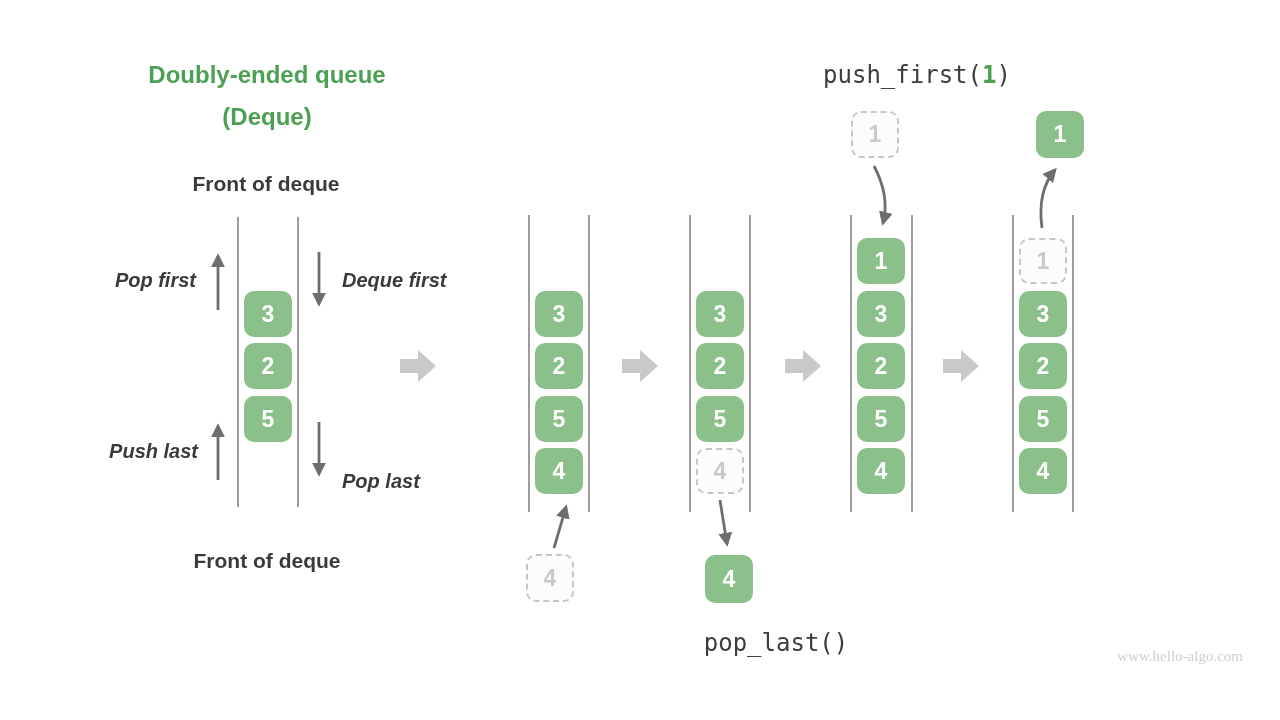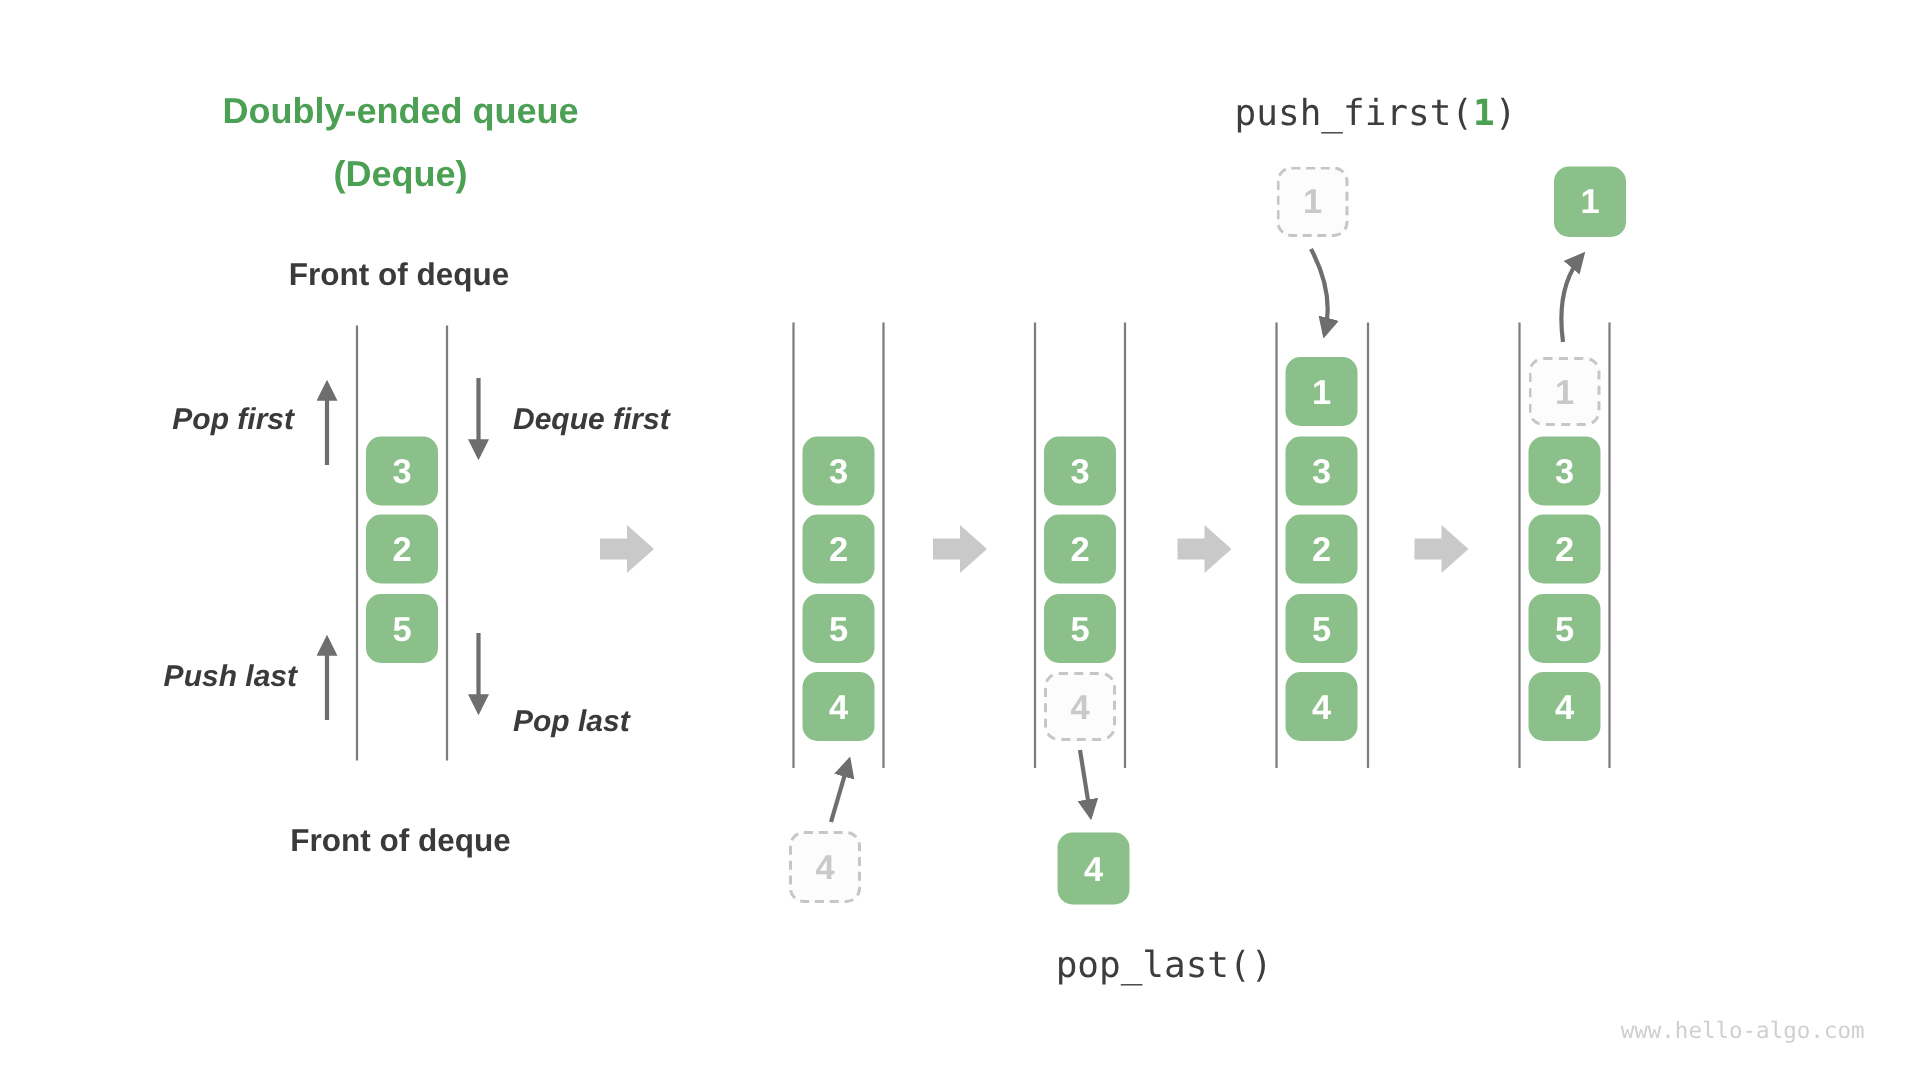--- a/index.html
+++ b/index.html
@@ -178,15 +178,15 @@
   <div class="cell c4 r3">5</div>
   <div class="cell c4 r4">4</div>
 
   <div class="cell f-popped-1">1</div>
   <div class="cell ghost c5 r0">1</div>
   <div class="cell c5 r1">3</div>
   <div class="cell c5 r2">2</div>
   <div class="cell c5 r3">5</div>
   <div class="cell c5 r4">4</div>
 
-  <div class="watermark" style="right:37px; top:678px;">www.hello-algo.com</div>
+  <div class="watermark" style="right:37px; top:648px;font-family:Liberation Serif, serif;">www.hello-algo.com</div>
 
 </div>
 
 </body></html>

